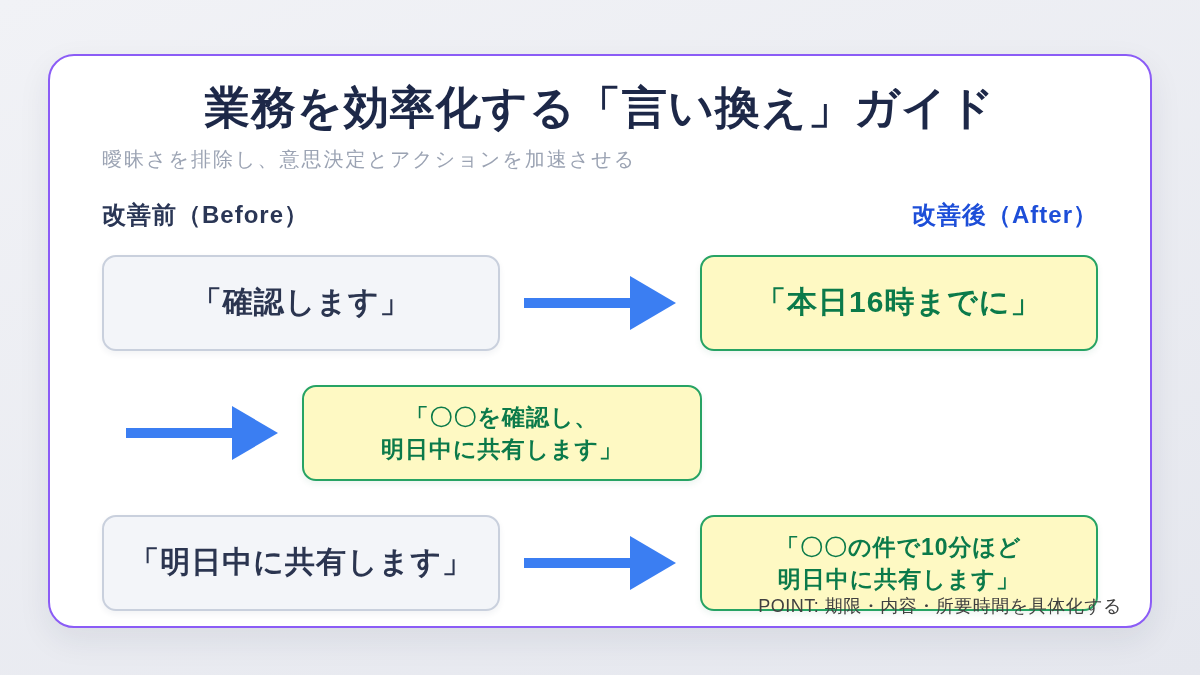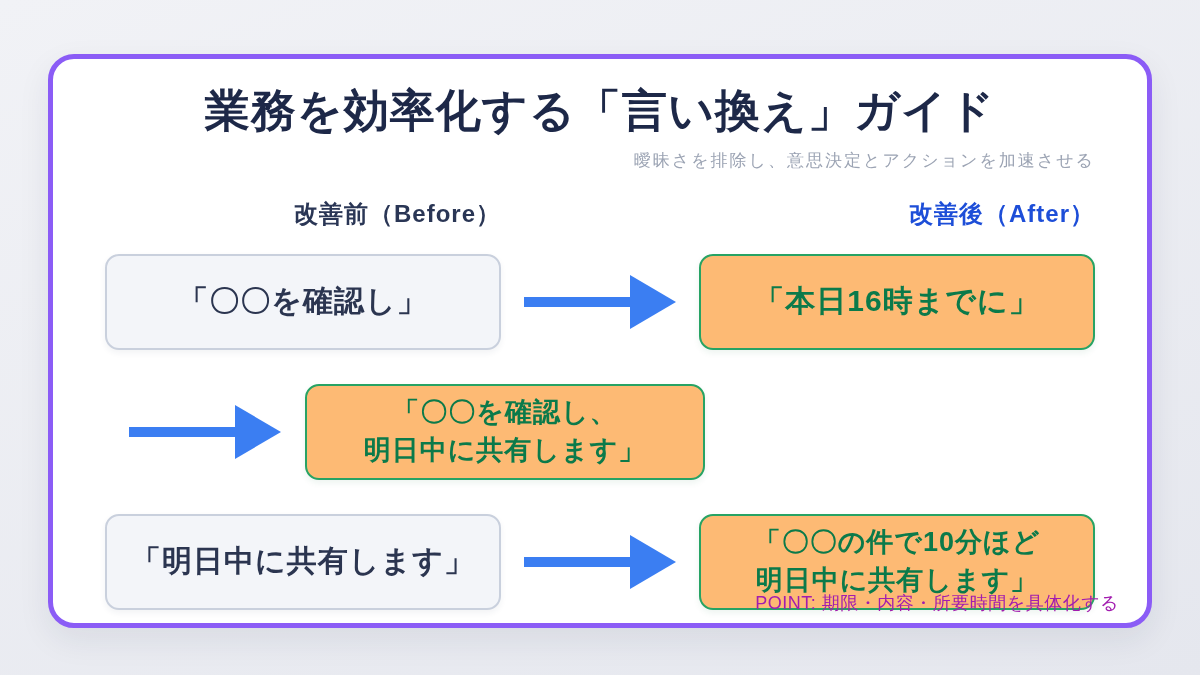--- a/index.html
+++ b/index.html
@@ -7,48 +7,48 @@
   body {
     font-family: "Liberation Sans", "DejaVu Sans", sans-serif;
     background: linear-gradient(160deg, #f1f2f6 0%, #e5e7ee 100%);
     position: relative;
   }
   .card {
     position: absolute;
     left: 48px; top: 54px;
     width: 1104px; height: 574px;
     background: #ffffff;
-    border: 5px solid #8b5cf6;
+    border: 2px solid #8b5cf6;
     border-radius: 26px;
     box-shadow: 0 12px 32px rgba(30, 40, 70, 0.08);
     padding: 26px 52px 0 52px;
   }
   .title {
     text-align: center;
     font-size: 45px;
     font-weight: 800;
     color: #1d2848;
     letter-spacing: 1px;
     line-height: 1.15;
   }
   .subtitle {
-    text-align: right;
-    font-size: 17px;
+    text-align: left;
+    font-size: 20px;
     color: #9ba3b3;
     margin-top: 12px;
     letter-spacing: 2px;
   }
   .headers {
     display: flex;
     margin-top: 26px;
     font-size: 24px;
     font-weight: 700;
     letter-spacing: 1px;
   }
-  .h-before { width: 400px; text-align: right; color: #2a3655; }
+  .h-before { width: 400px; text-align: left; color: #2a3655; }
   .h-spacer { width: 200px; }
   .h-after  { width: 400px; text-align: right; color: #1d4ed8; }
   .row {
     display: flex;
     align-items: center;
     margin-top: 24px;
   }
   .row + .row { margin-top: 34px; }
   .before-box {
     width: 400px; height: 96px;
@@ -70,60 +70,60 @@
   }
   .arrow-shaft { width: 106px; height: 10px; background: #3b7ef2; }
   .arrow-head {
     width: 0; height: 0;
     border-left: 46px solid #3b7ef2;
     border-top: 27px solid transparent;
     border-bottom: 27px solid transparent;
   }
   .after-box {
     width: 400px; height: 96px;
-    background: #fdba74;
+    background: #fef9c3;
     border: 2px solid #27a364;
     border-radius: 14px;
     display: flex; align-items: center; justify-content: center;
     box-shadow: 0 3px 6px rgba(20, 120, 70, 0.08);
   }
   .after-text {
     color: #0b7a4a;
     font-weight: 700;
     text-align: center;
     white-space: pre-line;
     letter-spacing: 1px;
   }
   .after-text.single { font-size: 30px; }
-  .after-text.multi  { font-size: 27px; line-height: 1.4; }
+  .after-text.multi  { font-size: 23px; line-height: 1.4; }
   .footer-note {
     position: absolute;
     right: 28px; bottom: 8px;
-    color: #a21caf;
+    color: #404040;
     font-size: 18px;
     letter-spacing: 0.5px;
   }
 </style>
 </head>
 <body>
 
 <div class="card">
 
   <div class="title">業務を効率化する「言い換え」ガイド</div>
   <div class="subtitle">曖昧さを排除し、意思決定とアクションを加速させる</div>
 
   <div class="headers">
     <div class="h-before">改善前（Before）</div>
     <div class="h-spacer"></div>
     <div class="h-after">改善後（After）</div>
   </div>
 
   <div class="row">
     <div class="before-box">
-      <span class="before-text">「〇〇を確認し」</span>
+      <span class="before-text">「確認します」</span>
     </div>
     <div class="arrow">
       <div class="arrow-shaft"></div>
       <div class="arrow-head"></div>
     </div>
     <div class="after-box">
       <span class="after-text single">「本日16時までに」</span>
     </div>
   </div>
 

